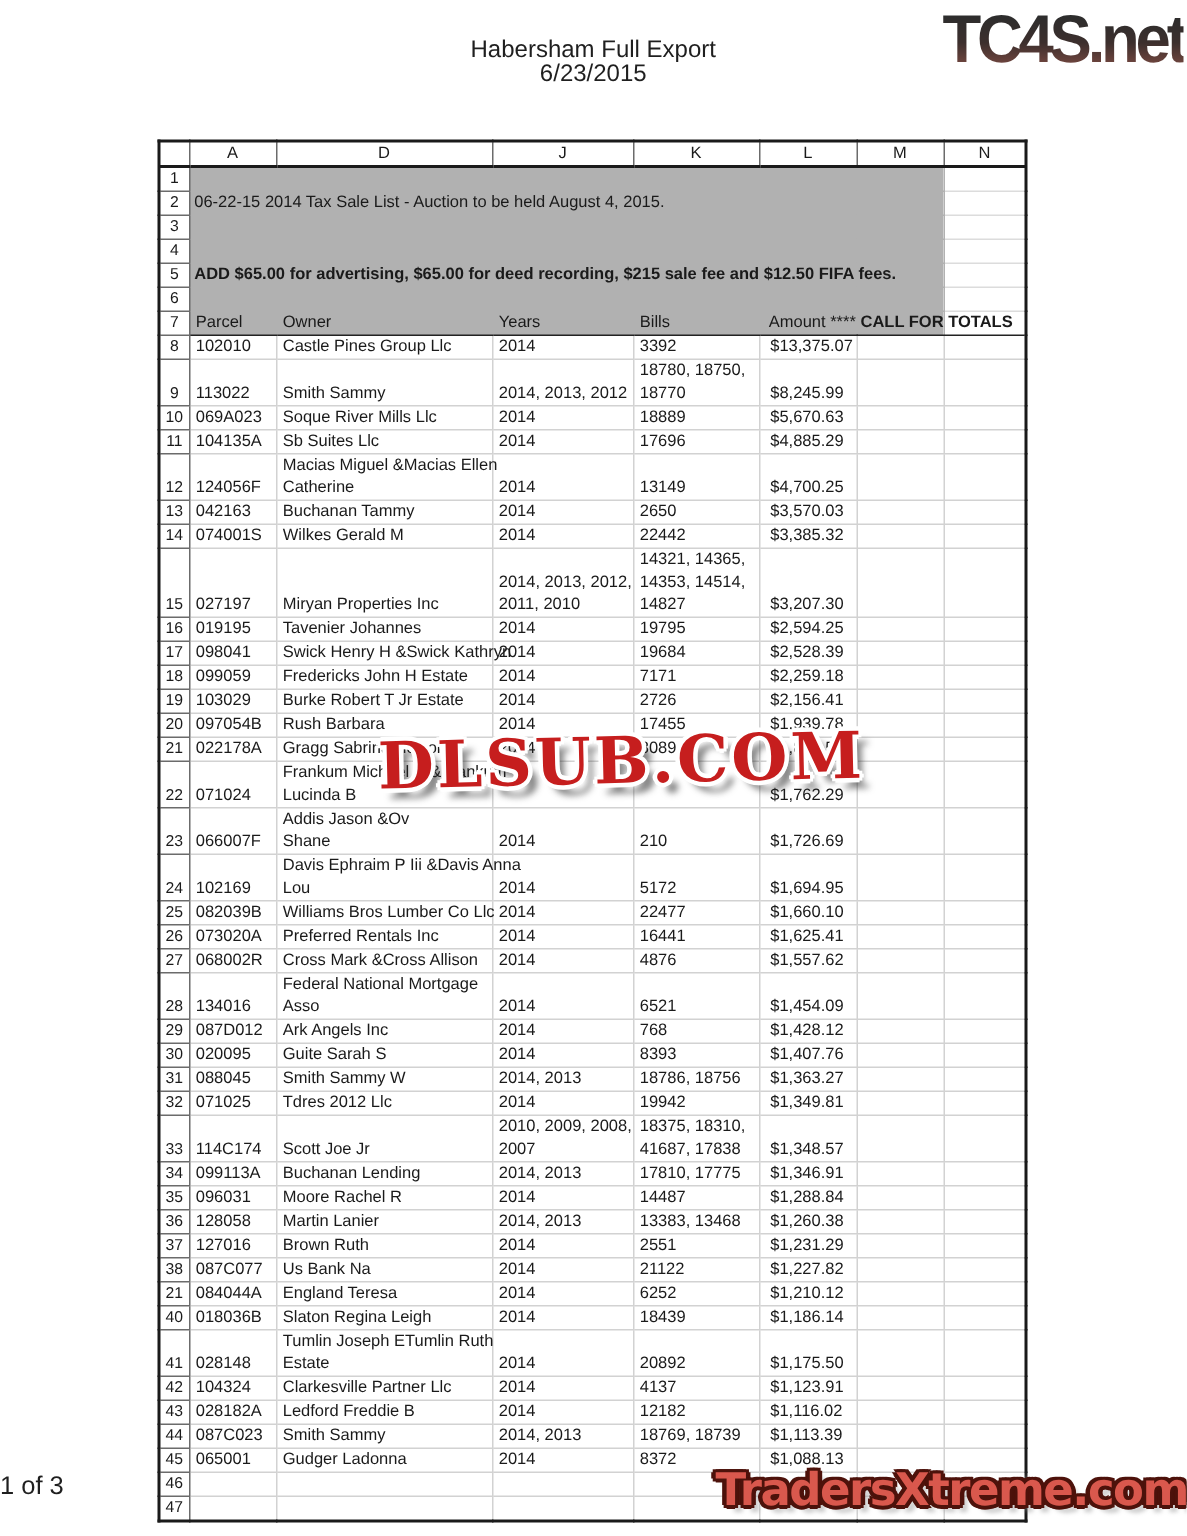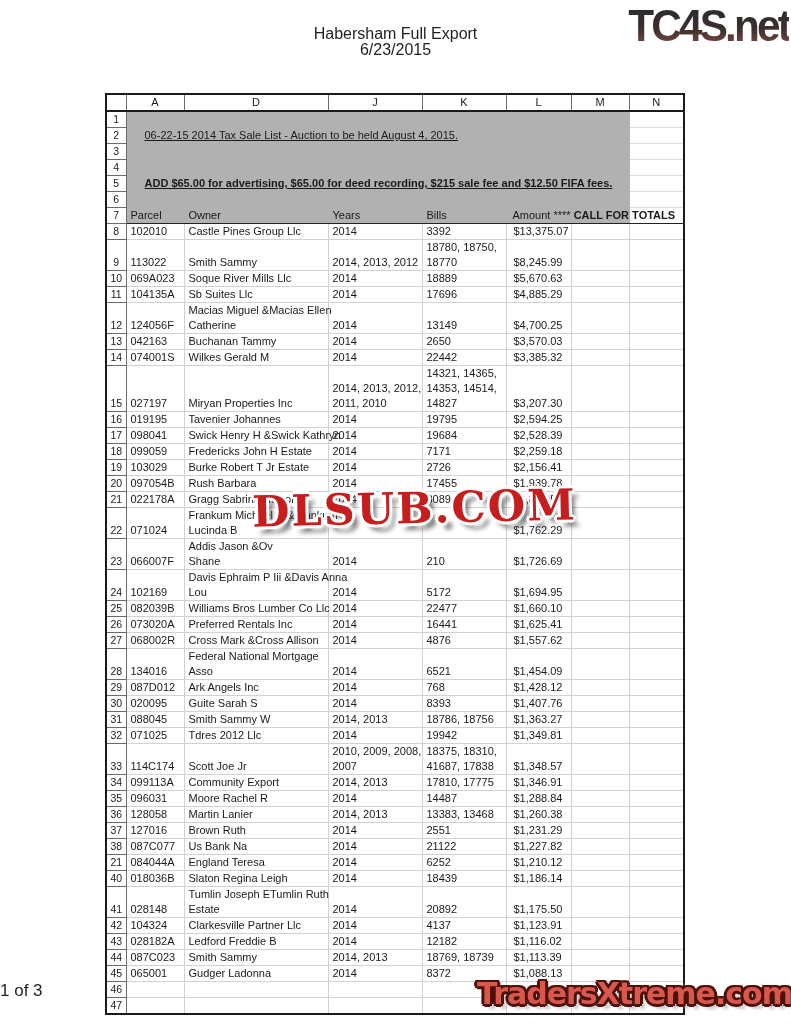--- a/index.html
+++ b/index.html
@@ -40,21 +40,21 @@
   }
   .sheet tr.letters th {
     font-weight: normal; font-size: 11px; text-align: center; vertical-align: middle;
     background: #fff; border: 1px solid #6b6b6b; border-bottom: 2px solid #1a1a1a;
     height: 15px;
   }
   .sheet td.gray { background: #b1b1b1; border: 1px solid #b1b1b1; }
   .sheet td.ncol { background: #fff; border: 1px solid #dcdcdc; }
   .sheet tr.noticerow { height: 15px; }
   .sheet td.notice {
-    vertical-align: bottom; white-space: nowrap; padding-left: 18px; text-decoration: underline;
+    vertical-align: bottom; white-space: nowrap; padding-left: 3px;
   }
   .sheet .bold { font-weight: bold; }
   .sheet tr.hdrrow { height: 16px; }
   .sheet tr.hdrrow td { border-bottom: 1px solid #222; vertical-align: bottom; }
   .sheet tr.hdrrow td.hlabel { padding-left: 4px; }
   .sheet td.amounthdr { white-space: nowrap; padding-left: 6px; }
   .sheet td.c {
     border: 1px solid #d2d2d2; vertical-align: bottom;
     white-space: pre; padding-left: 4px;
   }
@@ -429,21 +429,21 @@
 2007</td>
         <td class="c bills">18375, 18310,
 41687, 17838</td>
         <td class="c amount">$1,348.57</td>
         <td class="c"></td>
         <td class="c"></td>
       </tr>
       <tr class="datarow" style="height: 15px;">
         <th class="rownum">34</th>
         <td class="c parcel">099113A</td>
-        <td class="c owner">Community Export</td>
+        <td class="c owner">Buchanan Lending</td>
         <td class="c years">2014, 2013</td>
         <td class="c bills">17810, 17775</td>
         <td class="c amount">$1,346.91</td>
         <td class="c"></td>
         <td class="c"></td>
       </tr>
       <tr class="datarow" style="height: 15px;">
         <th class="rownum">35</th>
         <td class="c parcel">096031</td>
         <td class="c owner">Moore Rachel R</td>

